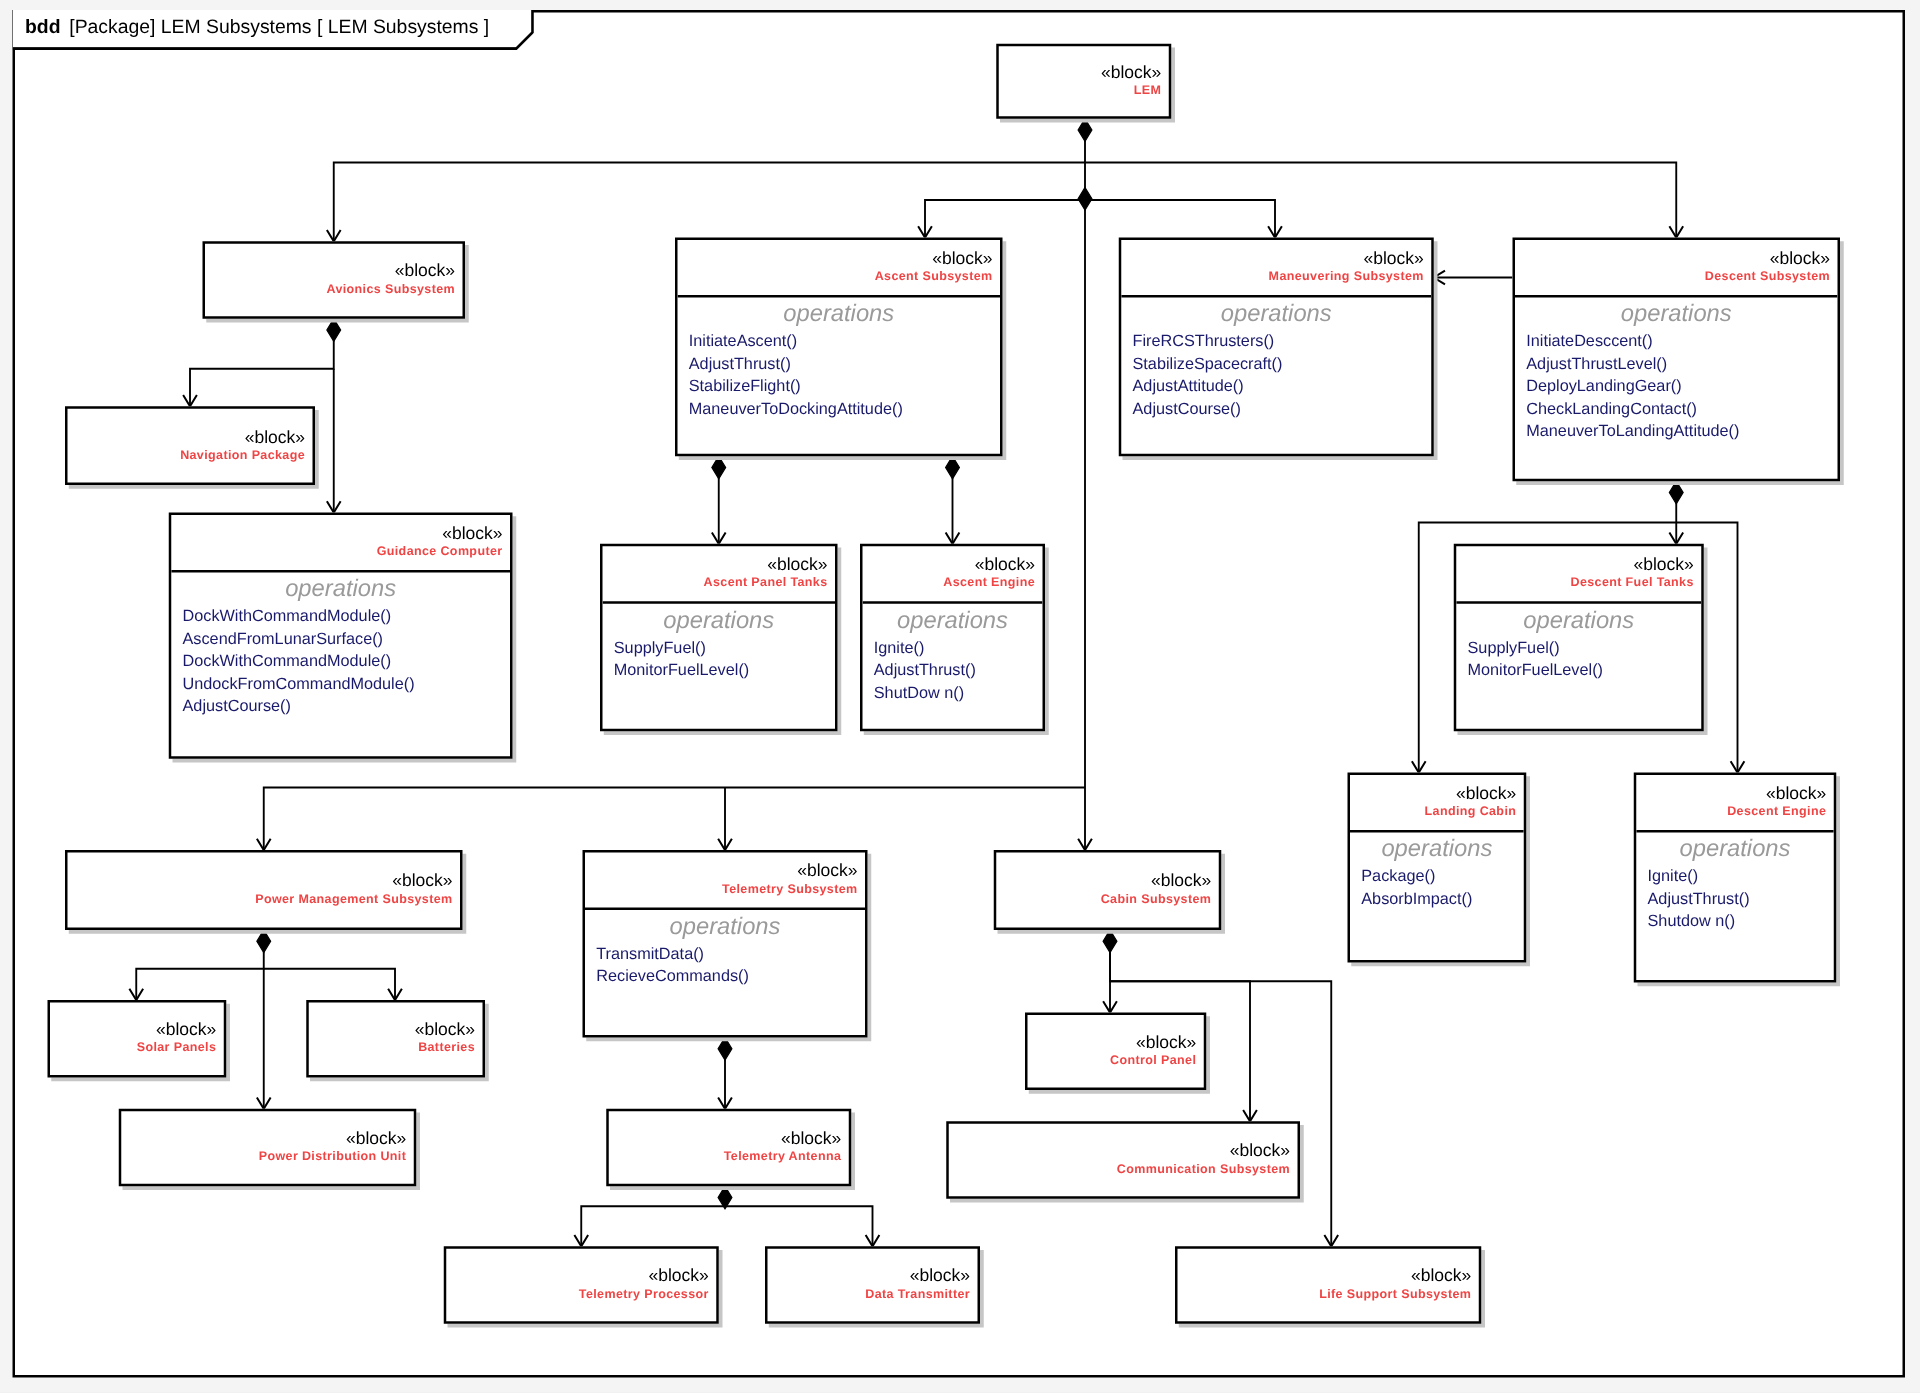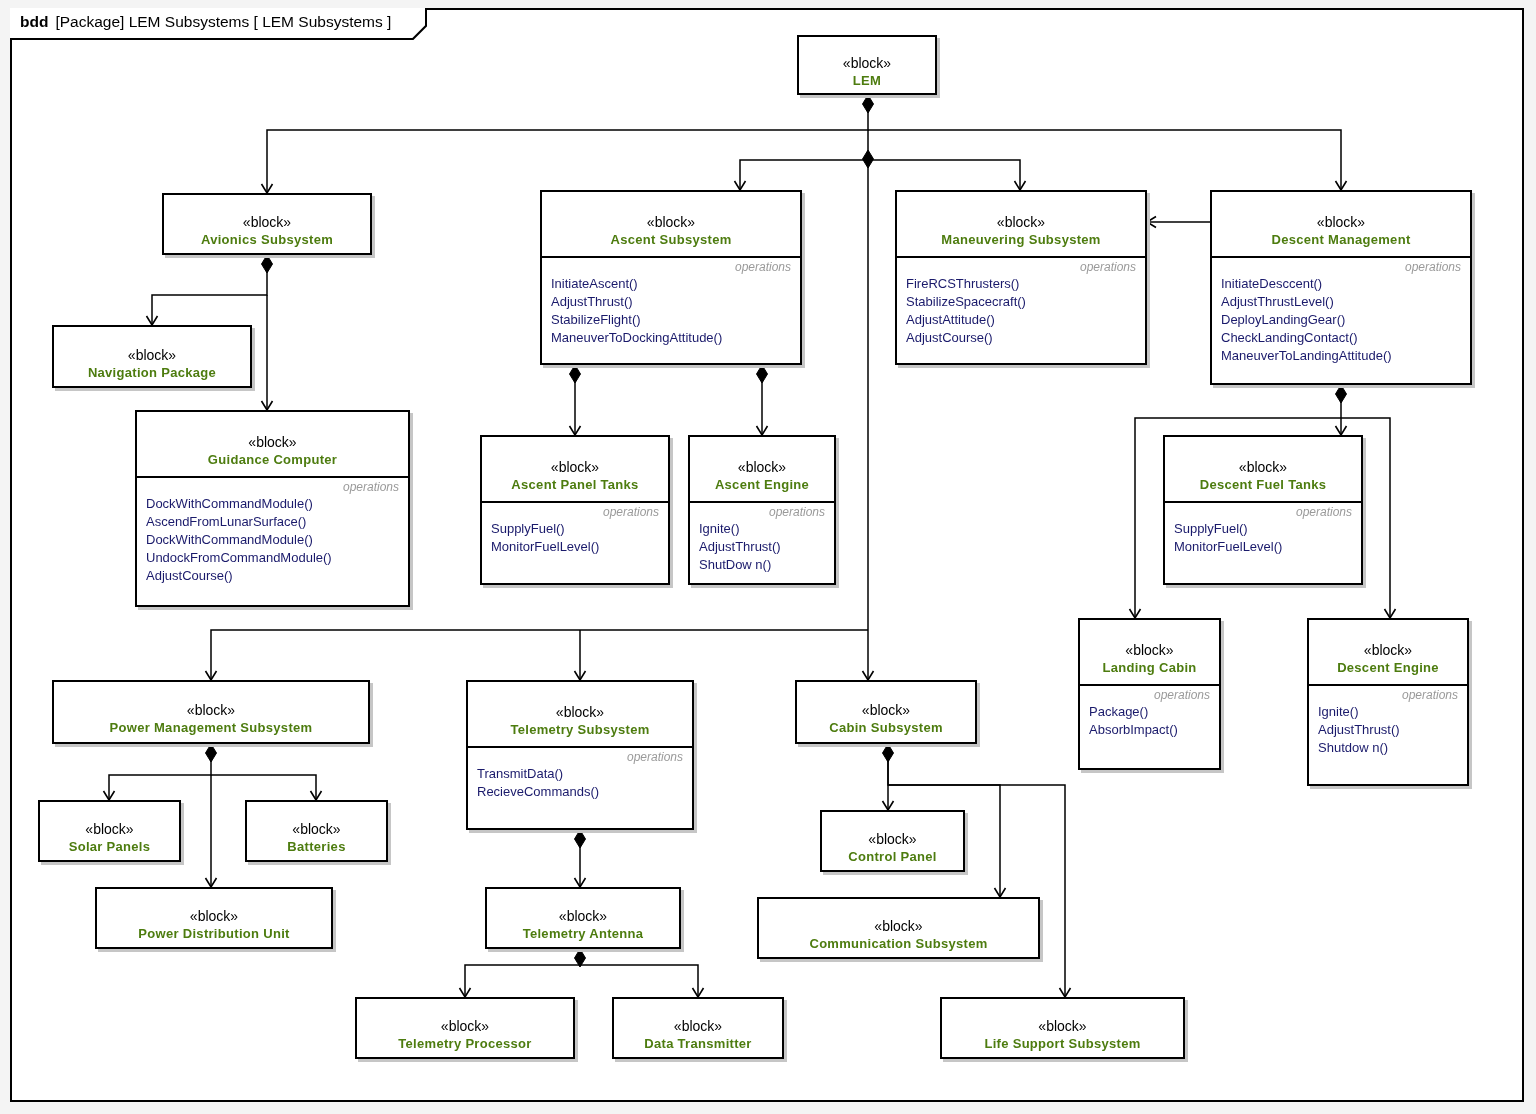--- a/index.html
+++ b/index.html
@@ -11,26 +11,26 @@
   .edge-diamond{fill:#000;stroke:#000;}
   .tab-outer{position:absolute;left:10px;top:8px;z-index:3;background:#000;padding:0 2px 2px 0;
     clip-path:polygon(0 0,100% 0,100% calc(100% - 14px),calc(100% - 14px) 100%,0 100%);}
   .tab-inner{background:#fff;padding:5px 34px 7px 10px;font-size:15.5px;white-space:nowrap;
     clip-path:polygon(0 0,100% 0,100% calc(100% - 13px),calc(100% - 13px) 100%,0 100%);}
   .tab-inner .kw{font-weight:bold;}
   .tab-inner .ttl{margin-left:7px;}
   .block{position:absolute;background:#fff;border:2px solid #000;box-sizing:border-box;
     box-shadow:3px 3px 0 #c6c6c6;z-index:2;overflow:hidden;}
   .hdr-only{display:flex;flex-direction:column;justify-content:center;}
-  .bhdr{text-align:center;padding:2px 6px 4px;margin-top:16px;}
+  .bhdr{text-align:right;padding:2px 6px 4px;}
   .has-ops .bhdr{padding:5px 6px 7px;}
   .stereo{font-size:14px;line-height:1.3;color:#000;}
-  .bname{font-size:13px;line-height:1.35;font-weight:bold;color:#4d7c0f;letter-spacing:.3px;}
+  .bname{font-size:10px;line-height:1.35;font-weight:bold;color:#ef4444;letter-spacing:.3px;}
   .ops{border-top:2px solid #000;padding:1px 9px 4px;}
-  .ops-label{text-align:right;font-style:italic;font-size:12px;color:var(--opslabel,#9a9a9a);line-height:1.35;}
+  .ops-label{text-align:center;font-style:italic;font-size:19px;color:var(--opslabel,#9a9a9a);line-height:1.35;}
   .op{font-size:13px;color:var(--opc,#1a1a6b);line-height:1.38;white-space:nowrap;}
 </style>
 </head>
 <body>
 
 <div id="canvas">
   <div class="frame"></div>
   <svg id="edges" viewBox="0 0 1536 1114">
       <g>
         <polyline class="edge-line" points="868,95 868,130 267,130 267,193"></polyline>
@@ -178,21 +178,21 @@
         <div class="ops-label">operations</div>
         <div class="op">FireRCSThrusters()</div>
         <div class="op">StabilizeSpacecraft()</div>
         <div class="op">AdjustAttitude()</div>
         <div class="op">AdjustCourse()</div>
       </div>
     </div>
     <div class="block has-ops" style="left: 1210px; top: 190px; width: 262px; height: 195px;">
       <div class="bhdr">
         <div class="stereo">«block»</div>
-        <div class="bname">Descent Management</div>
+        <div class="bname">Descent Subsystem</div>
       </div>
       <div class="ops">
         <div class="ops-label">operations</div>
         <div class="op">InitiateDesccent()</div>
         <div class="op">AdjustThrustLevel()</div>
         <div class="op">DeployLandingGear()</div>
         <div class="op">CheckLandingContact()</div>
         <div class="op">ManeuverToLandingAttitude()</div>
       </div>
     </div>

